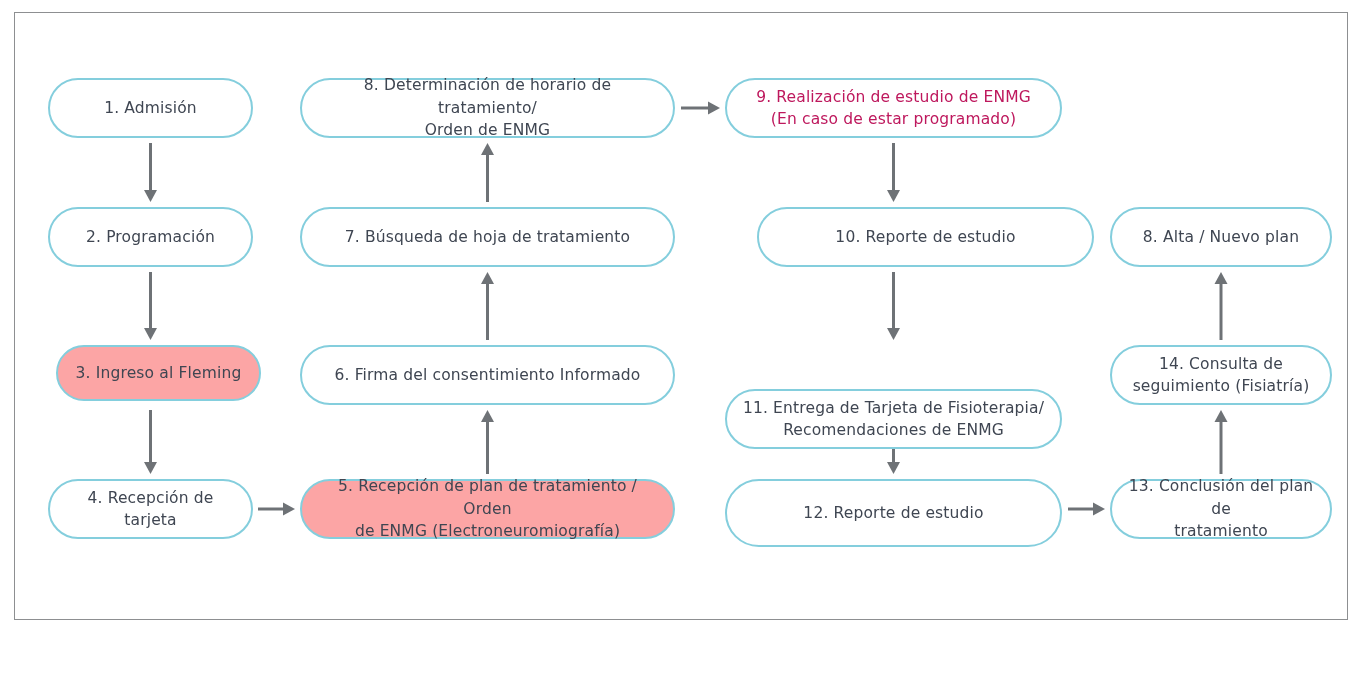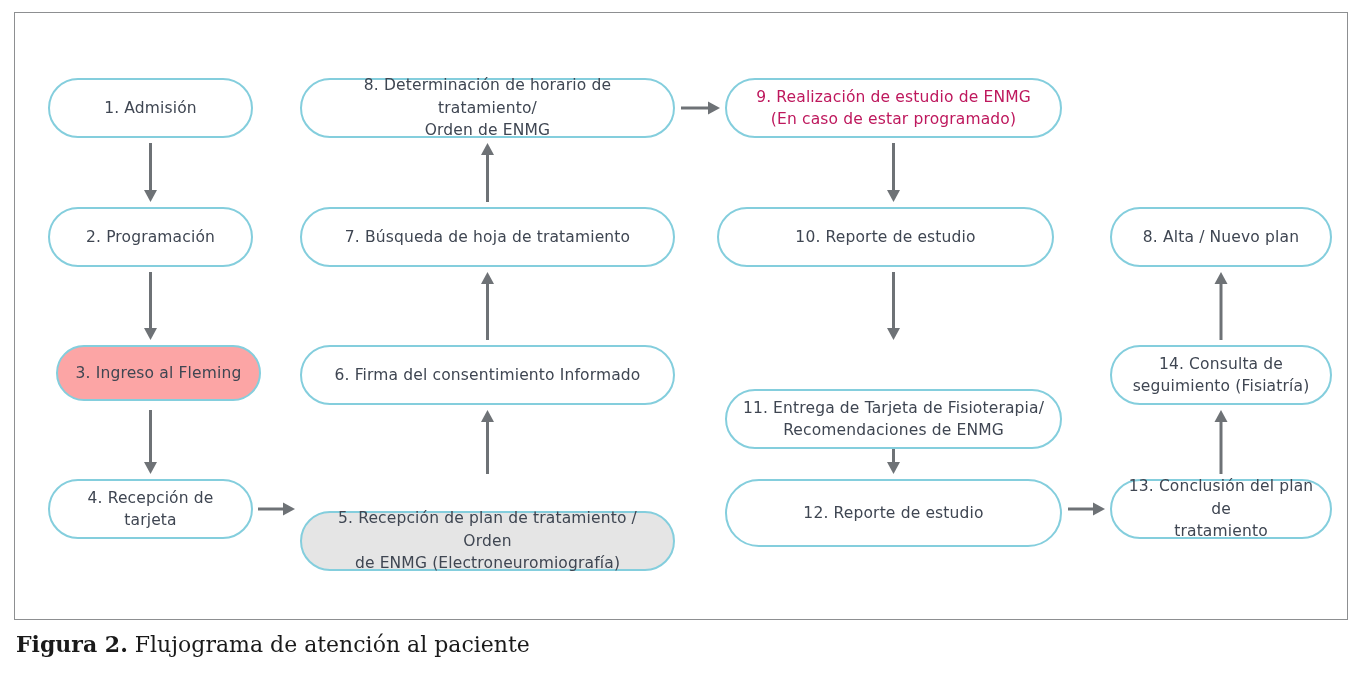--- a/index.html
+++ b/index.html
@@ -145,34 +145,33 @@
         <line x1="1221" y1="340" x2="1221" y2="282" stroke="#6e7276" stroke-width="3" stroke-linecap="butt"></line>
         <polygon points="1221,272 1227.5,284 1214.5,284" fill="#6e7276"></polygon>
       </g>
     </svg>
 
   <div id="nodes-layer">
       <div class="node" style="left: 48px; top: 78px; width: 205px; height: 60px; border-color: rgb(132, 206, 221); background: rgb(255, 255, 255); color: rgb(63, 70, 82);"><span>1. Admisión</span></div>
       <div class="node" style="left: 48px; top: 207px; width: 205px; height: 60px; border-color: rgb(132, 206, 221); background: rgb(255, 255, 255); color: rgb(63, 70, 82);"><span>2. Programación</span></div>
       <div class="node" style="left: 56px; top: 345px; width: 205px; height: 56px; border-color: rgb(132, 206, 221); background: #fca5a5; color: rgb(63, 70, 82);"><span>3. Ingreso al Fleming</span></div>
       <div class="node" style="left: 48px; top: 479px; width: 205px; height: 60px; border-color: rgb(132, 206, 221); background: rgb(255, 255, 255); color: rgb(63, 70, 82);"><span>4. Recepción de tarjeta</span></div>
-      <div class="node" style="left: 300px; top: 479px; width: 375px; height: 60px; border-color: rgb(132, 206, 221); background: #e5e5e5; color: rgb(63, 70, 82); margin-top: 32px;"><span>5. Recepción de plan de tratamiento / Orden
+      <div class="node" style="left: 300px; top: 479px; width: 375px; height: 60px; border-color: rgb(132, 206, 221); background: #fca5a5; color: rgb(63, 70, 82);"><span>5. Recepción de plan de tratamiento / Orden
 de ENMG (Electroneuromiografía)</span></div>
       <div class="node" style="left: 300px; top: 345px; width: 375px; height: 60px; border-color: rgb(132, 206, 221); background: rgb(255, 255, 255); color: rgb(63, 70, 82);"><span>6. Firma del consentimiento Informado</span></div>
       <div class="node" style="left: 300px; top: 207px; width: 375px; height: 60px; border-color: rgb(132, 206, 221); background: rgb(255, 255, 255); color: rgb(63, 70, 82);"><span>7. Búsqueda de hoja de tratamiento</span></div>
       <div class="node" style="left: 300px; top: 78px; width: 375px; height: 60px; border-color: rgb(132, 206, 221); background: rgb(255, 255, 255); color: rgb(63, 70, 82); justify-content: center;"><span>8. Determinación de horario de tratamiento/
 Orden de ENMG</span></div>
       <div class="node" style="left: 725px; top: 78px; width: 337px; height: 60px; border-color: rgb(132, 206, 221); background: rgb(255, 255, 255); color: #be185d;"><span>9. Realización de estudio de ENMG
 (En caso de estar programado)</span></div>
-      <div class="node" style="left: 717px; top: 207px; width: 337px; height: 60px; border-color: rgb(132, 206, 221); background: rgb(255, 255, 255); color: rgb(63, 70, 82);"><span>10. Reporte de estudio</span></div>
+      <div class="node" style="left: 757px; top: 207px; width: 337px; height: 60px; border-color: rgb(132, 206, 221); background: rgb(255, 255, 255); color: rgb(63, 70, 82);"><span>10. Reporte de estudio</span></div>
       <div class="node" style="left: 725px; top: 345px; width: 337px; height: 60px; border-color: rgb(132, 206, 221); background: rgb(255, 255, 255); color: rgb(63, 70, 82); margin-top: 44px;"><span>11. Entrega de Tarjeta de Fisioterapia/
 Recomendaciones de ENMG</span></div>
       <div class="node" style="left: 725px; top: 479px; width: 337px; height: 68px; border-color: rgb(132, 206, 221); background: rgb(255, 255, 255); color: rgb(63, 70, 82);"><span>12. Reporte de estudio</span></div>
       <div class="node" style="left: 1110px; top: 479px; width: 222px; height: 60px; border-color: rgb(132, 206, 221); background: rgb(255, 255, 255); color: rgb(63, 70, 82);"><span>13. Conclusión del plan de
 tratamiento</span></div>
       <div class="node" style="left: 1110px; top: 345px; width: 222px; height: 60px; border-color: rgb(132, 206, 221); background: rgb(255, 255, 255); color: rgb(63, 70, 82);"><span>14. Consulta de
 seguimiento (Fisiatría)</span></div>
       <div class="node" style="left: 1110px; top: 207px; width: 222px; height: 60px; border-color: rgb(132, 206, 221); background: rgb(255, 255, 255); color: rgb(63, 70, 82);"><span>8. Alta / Nuevo plan</span></div>
     </div>
 
-  <div id="caption" style="color: rgb(26, 26, 26);"><span class="caption-label">Figura 2.</span><span class="caption-text"> Flujograma de atención al paciente</span></div>
 
 </div>
 
 </body></html>

